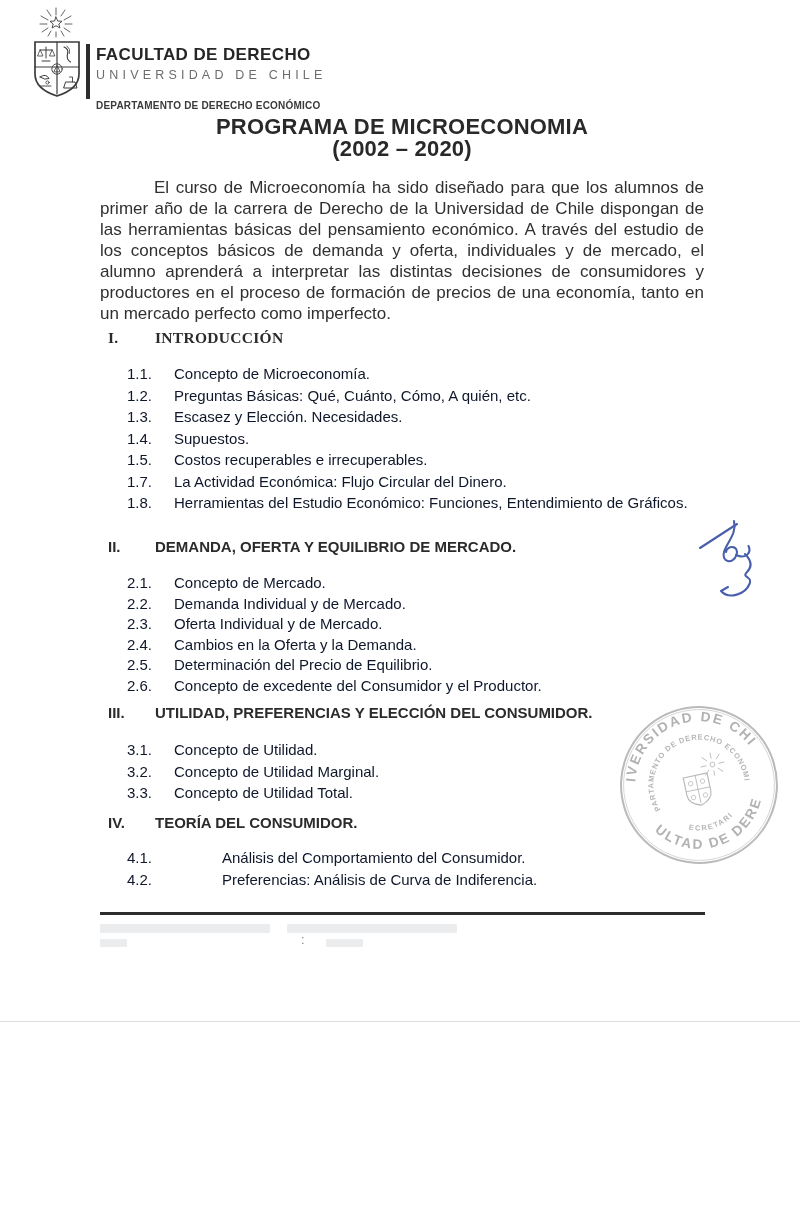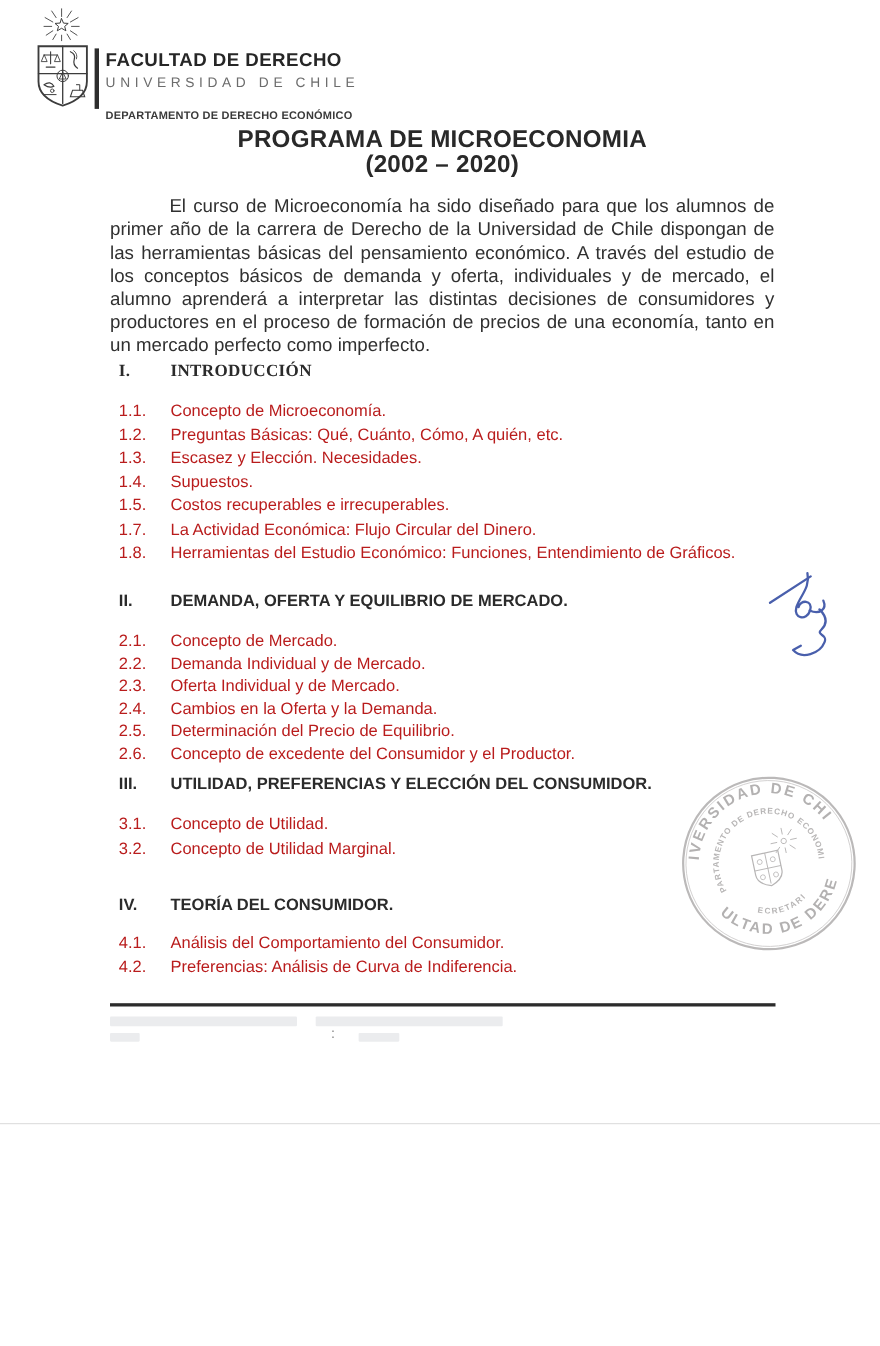--- a/index.html
+++ b/index.html
@@ -27,27 +27,27 @@
   #intro { left:100px; top:177px; width:604px; font-size:17px; line-height:21px;
     text-align:justify; text-indent:54px; color:#303030; }
 
   
   .section { left:100px; width:604px; }
   .sec-head { display:flex; font-weight:bold; font-size:15px; line-height:21px; color:#2b2b2b; }
   .sec-head .num { flex:none; width:55px; padding-left:8px; }
   .sec-head .txt { flex:1; }
   .serif { font-family:"Liberation Serif", serif; font-size:15.5px; letter-spacing:.3px; }
   .items { }
-  .row { display:flex; font-size:15px; color:#b91c1c; }
+  .row { display:flex; font-size:15px; color:#0f172a;margin-left:19px; }
   .row .num { flex:none; width:55px; padding-left:8px; }
   .row .txt { flex:1; text-align:justify; }
   #sec1 { top:327px; } #sec1 .items { margin-top:15px; } #sec1 .row { line-height:21.5px; }
   #sec2 { top:536px; } #sec2 .items { margin-top:16px; } #sec2 .row { line-height:20.5px; }
   #sec3 { top:702px; } #sec3 .items { margin-top:16px; } #sec3 .row { line-height:21.5px;justify-content:flex-end; }
-  #sec4 { top:812px; } #sec4 .items { margin-top:14px; } #sec4 .row { line-height:21.5px; }
+  #sec4 { top:812px; } #sec4 .items { margin-top:14px; } #sec4 .row { line-height:21.5px;gap:48px; }
 
   
   #signature { left:693px; top:516px; }
   #stamp { left:616px; top:702px; opacity:.9; }
   #stamp text { font-family:"Liberation Sans", sans-serif; }
 
   
   #footer-rule { left:100px; top:912px; width:605px; height:2.5px; background:#2c2c2c; }
   .smudge { background:#8b93a0; opacity:.17; filter:blur(.6px); border-radius:1px; }
   #smudge-1a { left:100px; top:924px; width:170px; height:9px; }
@@ -198,20 +198,24 @@
     <span class="txt">UTILIDAD, PREFERENCIAS Y ELECCIÓN DEL CONSUMIDOR.</span>
   </div>
   <div class="items">
     <div class="row">
         <span class="num">3.1.</span>
         <span class="txt">Concepto de Utilidad.</span>
       </div>
     <div class="row">
         <span class="num">3.2.</span>
         <span class="txt">Concepto de Utilidad Marginal.</span>
+      </div>
+    <div class="row">
+        <span class="num">3.3.</span>
+        <span class="txt">Concepto de Utilidad Total.</span>
       </div>
   </div>
 </div>
 
 <div class="abs section" id="sec4">
   <div class="sec-head">
     <span class="num">IV.</span>
     <span class="txt">TEORÍA DEL CONSUMIDOR.</span>
   </div>
   <div class="items">

